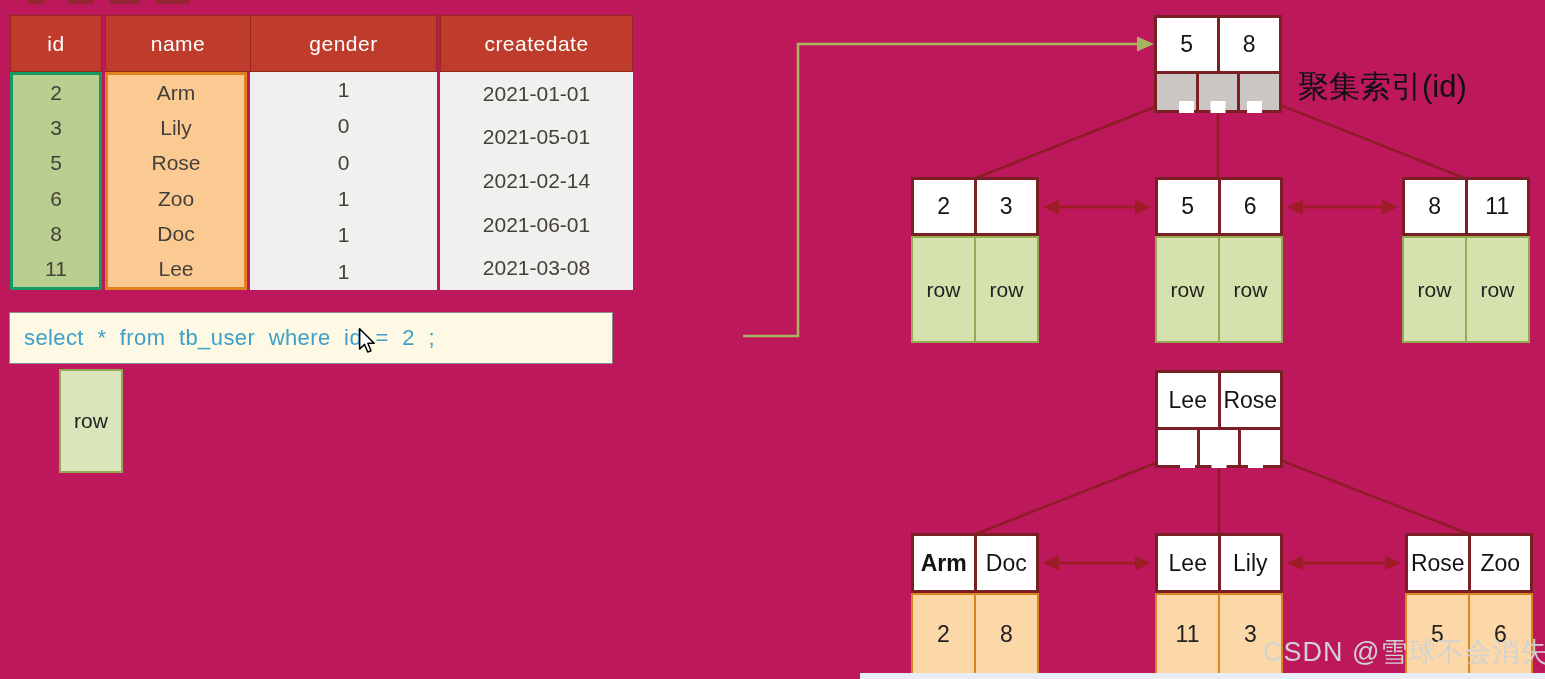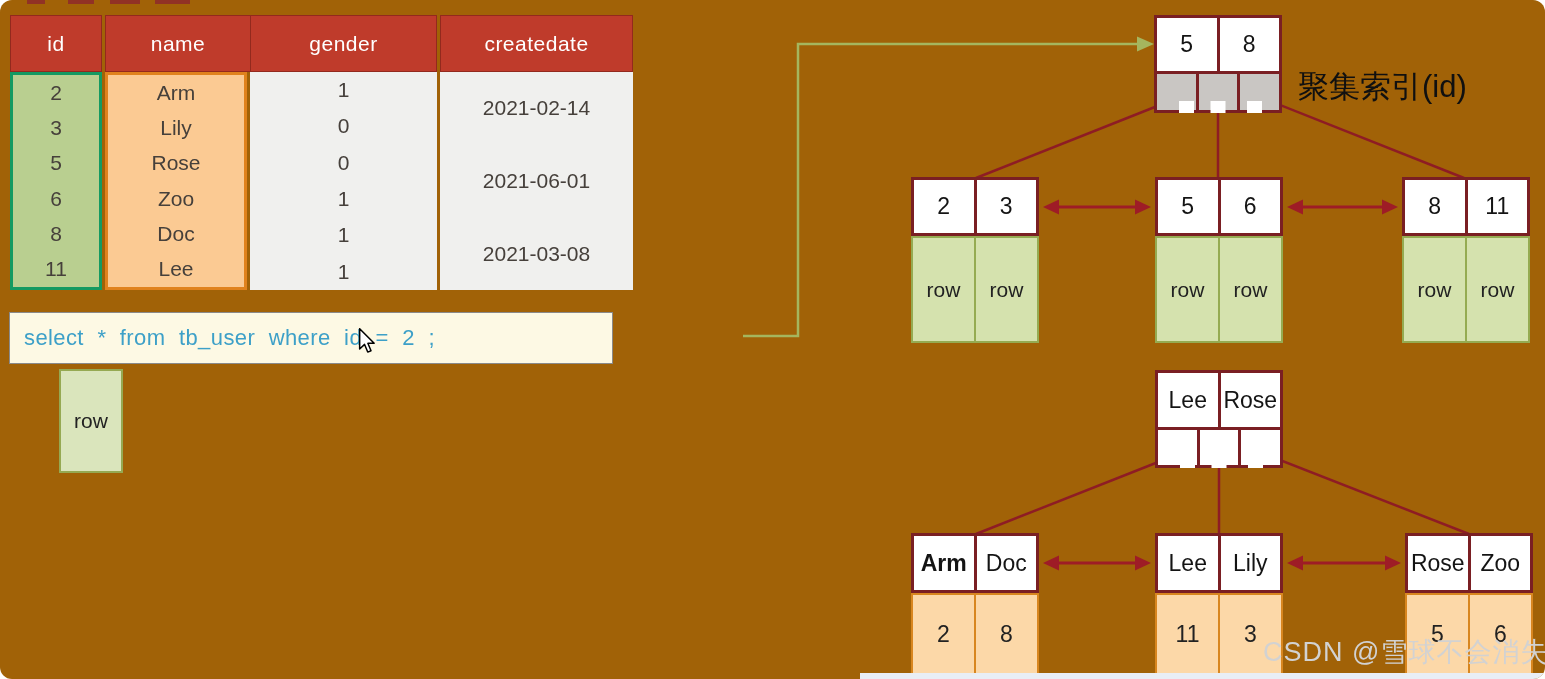--- a/index.html
+++ b/index.html
@@ -1,20 +1,19 @@
 <!DOCTYPE html>
 <html><head>
 <meta charset="utf-8">
 <style>
   html,body { margin:0; padding:0; background:#ffffff; }
   #stage {
     position:relative; width:1545px; height:679px; overflow:hidden;
-    background:#a16207;
+    background:#be185d;
     font-family:"Liberation Sans", sans-serif;
-    border-radius:12px;
   }
   .abs { position:absolute; box-sizing:border-box; }
 
   
   .hdr-cell {
     background:#bf3b2b; color:#fff;
     display:flex; align-items:center; justify-content:center;
     font-size:21px; font-weight:400; letter-spacing:0.5px;
     border:1px solid #93291d; box-sizing:border-box; height:57px;
   }
@@ -130,20 +129,22 @@
     <div class="abs col col-plain" style="left:250px;top:72px;width:187px;height:218px;">
       <div class="col-cell">1</div>
       <div class="col-cell">0</div>
       <div class="col-cell">0</div>
       <div class="col-cell">1</div>
       <div class="col-cell">1</div>
       <div class="col-cell">1</div>
     </div>
 
     <div class="abs col col-plain" style="left:440px;top:72px;width:193px;height:218px;">
+      <div class="col-cell">2021-01-01</div>
+      <div class="col-cell">2021-05-01</div>
       <div class="col-cell">2021-02-14</div>
       <div class="col-cell">2021-06-01</div>
       <div class="col-cell">2021-03-08</div>
     </div>
   </div>
 
   <div class="abs" id="sql-box" style="left:9px;top:312px;width:604px;height:52px;">
     <span class="sql-text">select * from tb_user where id = 2 ;</span>
   </div>
 

